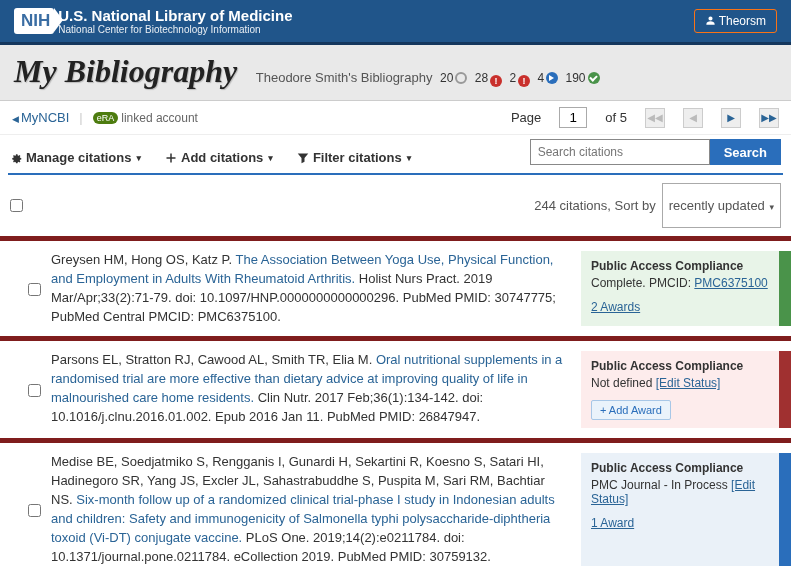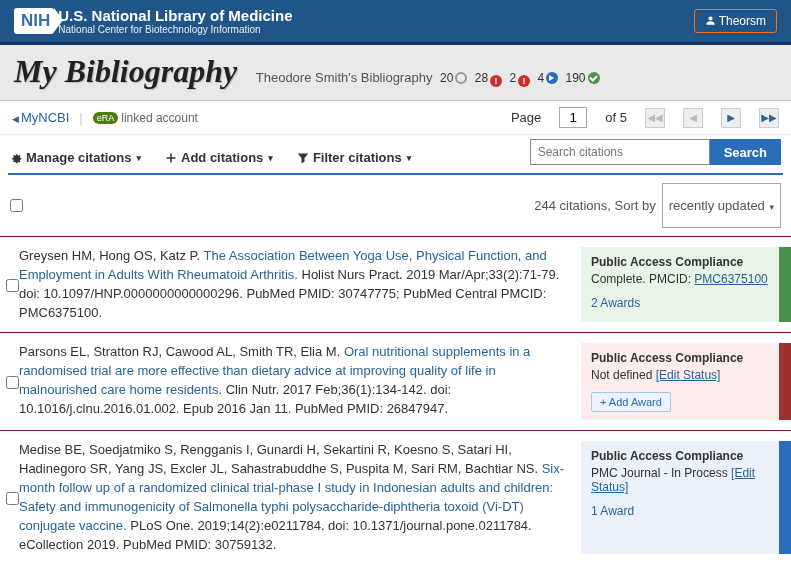--- a/index.html
+++ b/index.html
@@ -48,30 +48,30 @@
 .search-box input{border:1px solid #888;padding:5px 7px;width:180px;font-size:12px}
 .search-btn{background:#2a6ebb;color:#fff;border:none;padding:5px 14px;font-weight:bold;font-size:13px;cursor:pointer}
 
 .divider{height:2px;background:#2a6ebb;margin:0 8px}
 
 .sort-row{display:flex;align-items:center;padding:8px 10px;font-size:13px;color:#555}
 .sort-row input[type=checkbox]{margin-right:8px}
 .sort-label{margin-left:auto}
 .sort-sel{border:1px solid #aaa;padding:14px 6px;margin-left:6px;cursor:pointer;font-size:13px;background:#fff}
 
-.cite{display:flex;border-top:1px solid #7f1d1d;padding:10px 0 10px 6px;}
+.cite{display:flex;border-top:5px solid #7f1d1d;padding:10px 0 10px 28px;gap:10px}
 .cite input[type=checkbox]{margin-top:2px}
 .cite-body{flex:1;font-size:13px;line-height:1.45;padding-right:6px}
 .cite-title{color:#2a6496}
 .compliance{width:210px;padding:8px 10px;font-size:12px;position:relative;border-right:12px solid}
 .comp-green{background:#e8f4e8;border-right-color:#4a934a}
 .comp-red{background:#fdecec;border-right-color:#a03030}
 .comp-blue{background:#eaf1f8;border-right-color:#2a6ebb}
 .comp-h{font-weight:bold;font-size:12px;margin-bottom:3px}
-.award-link{display:block;margin-top:10px;color:#2a6496;}
+.award-link{display:block;margin-top:10px;color:#2a6496;text-decoration:underline}
 .add-award{margin-top:10px;border:1px solid #a7c7e7;background:#eaf3fb;color:#2a6ebb;padding:3px 8px;font-size:11px;cursor:pointer;border-radius:2px}
 .edit-link{color:#2a6496;text-decoration:underline;cursor:pointer}
 </style>
 </head>
 <body>
 
 <div class="nih-header">
   <span class="nih-logo">NIH</span>
   <div>
     <div class="nih-title">U.S. National Library of Medicine</div>

